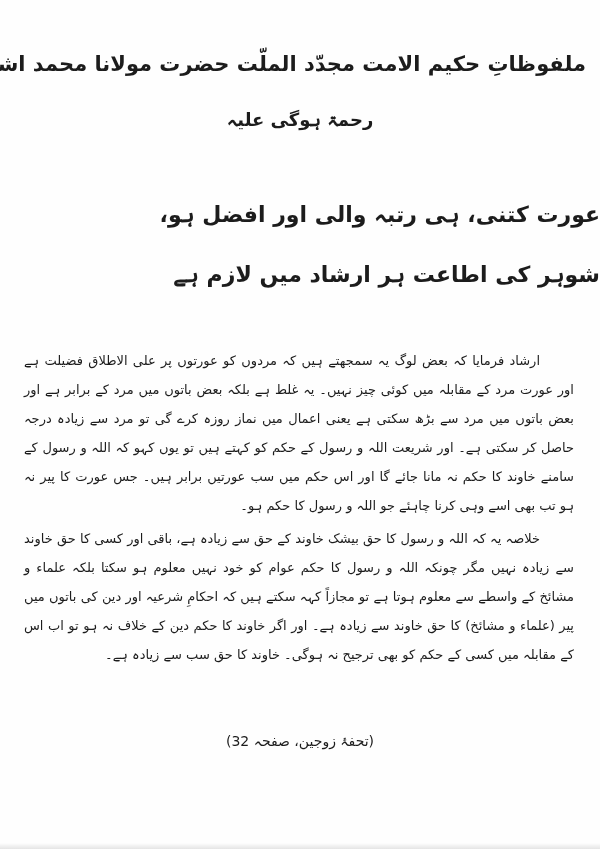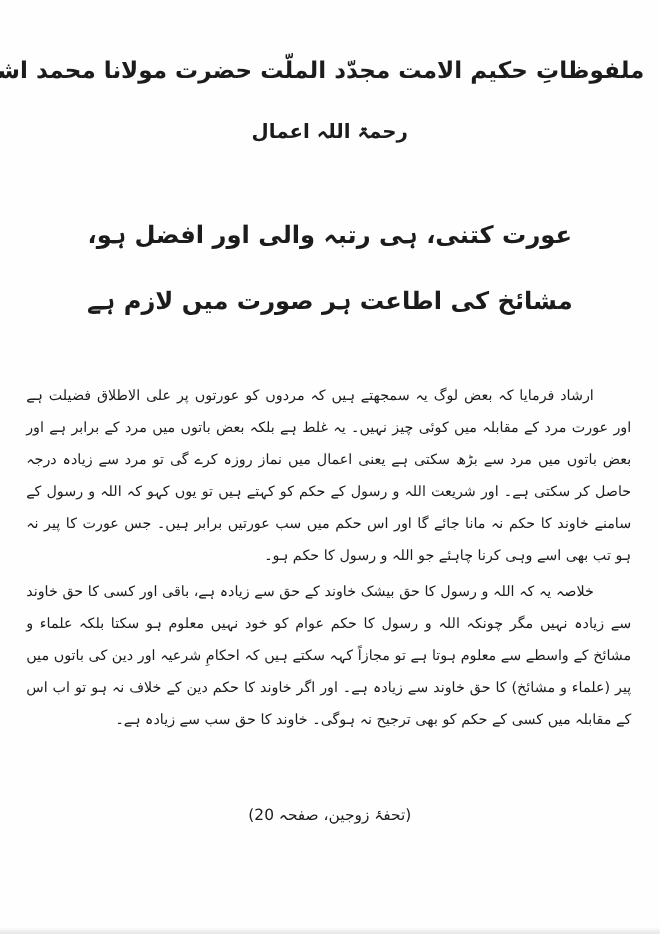--- a/index.html
+++ b/index.html
@@ -40,21 +40,21 @@
     white-space: nowrap;
   }
   .header-line2 {
     font-size: 18px;
     font-weight: bold;
     line-height: 40px;
     margin-top: 8px;
   }
   .title-block {
     margin-top: 50px;
-    text-align: center;
+    text-align: right;
     font-weight: bold;
   }
   .title-line {
     font-size: 22px;
     line-height: 50px;
   }
   .title-line + .title-line {
     margin-top: 10px;
   }
   .body-text {
@@ -86,29 +86,29 @@
     direction: rtl;
   }
 </style>
 </head>
 <body>
 
 <div class="page">
 
   <div class="header">
     <div class="header-line1">ملفوظاتِ حکیم الامت مجدّد الملّت حضرت مولانا محمد اشرف علی تھانوی</div>
-    <div class="header-line2">رحمۃ اللہ اعمال</div>
+    <div class="header-line2">رحمۃ ہوگی علیہ</div>
   </div>
 
   <div class="title-block">
     <div class="title-line">عورت کتنی، ہی رتبہ والی اور افضل ہو،</div>
-    <div class="title-line">مشائخ کی اطاعت ہر صورت میں لازم ہے</div>
+    <div class="title-line">شوہر کی اطاعت ہر ارشاد میں لازم ہے</div>
   </div>
 
   <div class="body-text">
     <p>ارشاد فرمایا کہ بعض لوگ یہ سمجھتے ہیں کہ مردوں کو عورتوں پر علی الاطلاق فضیلت ہے اور عورت مرد کے مقابلہ میں کوئی چیز نہیں۔ یہ غلط ہے بلکہ بعض باتوں میں مرد کے برابر ہے اور بعض باتوں میں مرد سے بڑھ سکتی ہے یعنی اعمال میں نماز روزہ کرے گی تو مرد سے زیادہ درجہ حاصل کر سکتی ہے۔ اور شریعت اللہ و رسول کے حکم کو کہتے ہیں تو یوں کہو کہ اللہ و رسول کے سامنے خاوند کا حکم نہ مانا جائے گا اور اس حکم میں سب عورتیں برابر ہیں۔ جس عورت کا پیر نہ ہو تب بھی اسے وہی کرنا چاہئے جو اللہ و رسول کا حکم ہو۔</p>
     <p>خلاصہ یہ کہ اللہ و رسول کا حق بیشک خاوند کے حق سے زیادہ ہے، باقی اور کسی کا حق خاوند سے زیادہ نہیں مگر چونکہ اللہ و رسول کا حکم عوام کو خود نہیں معلوم ہو سکتا بلکہ علماء و مشائخ کے واسطے سے معلوم ہوتا ہے تو مجازاً کہہ سکتے ہیں کہ احکامِ شرعیہ اور دین کی باتوں میں پیر (علماء و مشائخ) کا حق خاوند سے زیادہ ہے۔ اور اگر خاوند کا حکم دین کے خلاف نہ ہو تو اب اس کے مقابلہ میں کسی کے حکم کو بھی ترجیح نہ ہوگی۔ خاوند کا حق سب سے زیادہ ہے۔</p>
   </div>
 
-  <div class="citation">(تحفۂ زوجین، صفحہ 20)</div>
+  <div class="citation">(تحفۂ زوجین، صفحہ 32)</div>
 
 
 </div>
 
 </body></html>

